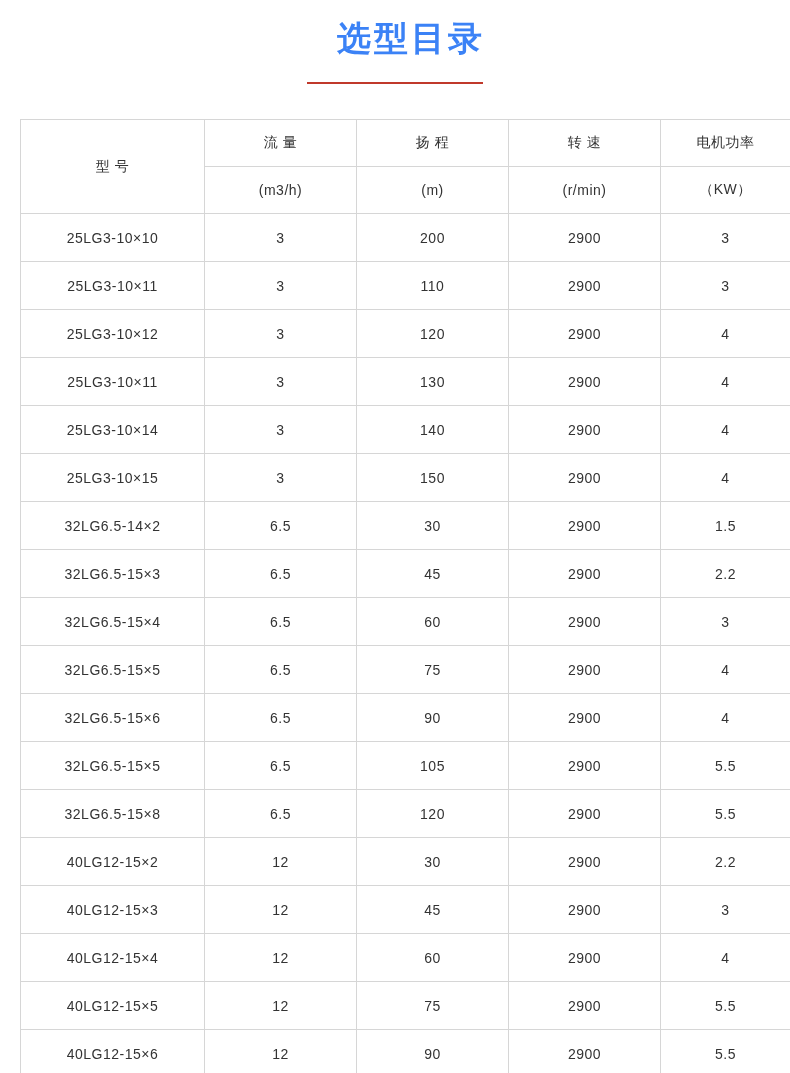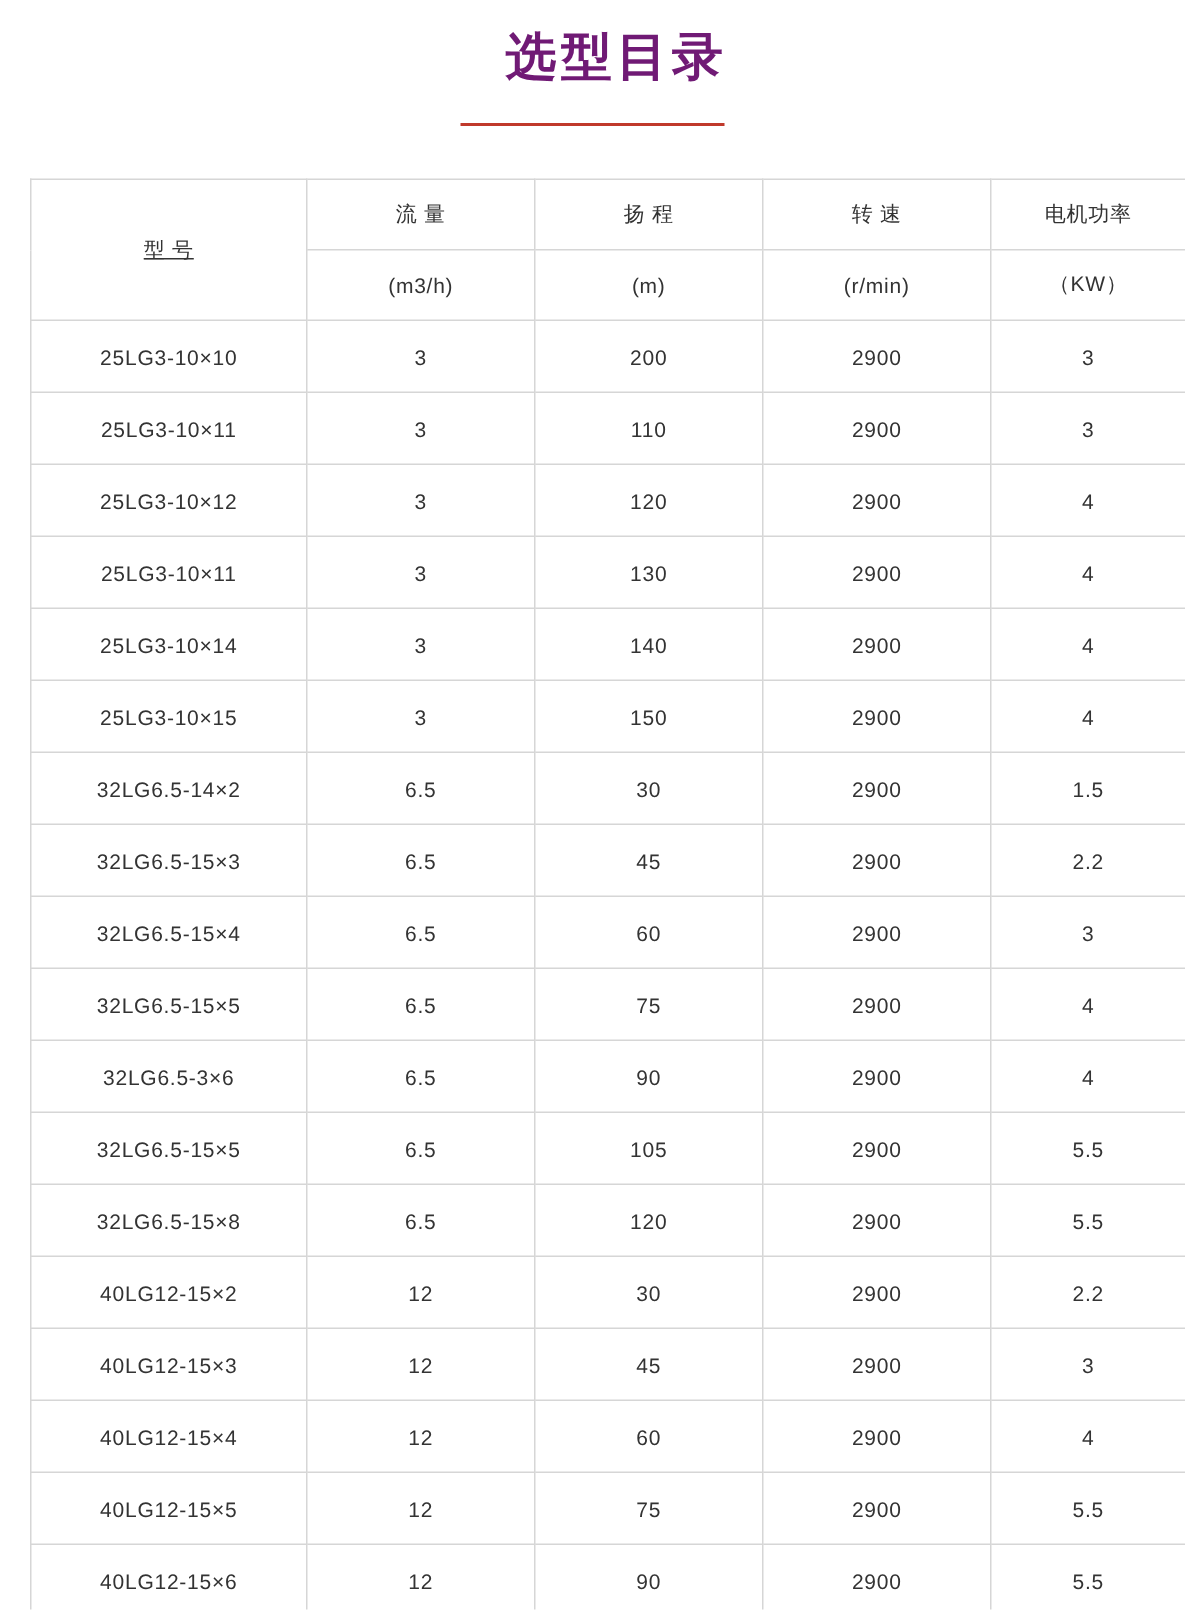--- a/index.html
+++ b/index.html
@@ -20,21 +20,21 @@
     position: relative;
     box-sizing: border-box;
   }
   .title-block {
     text-align: center;
     padding-top: 16px;
   }
   .page-title {
     font-size: 34px;
     font-weight: bold;
-    color: #701a75;
+    color: #3b82f6;
     letter-spacing: 3px;
     line-height: 1.3;
     margin: 0;
     padding-left: 32px;
   }
   .title-rule {
     width: 176px;
     height: 2px;
     background: #c0392b;
     margin: 22px auto 0 auto;
@@ -80,21 +80,20 @@
     padding-left: 16px;
     text-align: left;
   }
   tr.hdr-row1 td, tr.hdr-row2 td { height: 46px; margin-left: 16px; }
   td.model-head {
     font-size: 15px;
     letter-spacing: 4px;
     text-align: center;
     padding-left: 0;
     vertical-align: middle;
-    text-decoration: underline;
   }
 </style>
 </head>
 <body>
 
 <div class="page">
 
   <div class="title-block">
     <h1 class="page-title">选型目录</h1>
     <div class="title-rule"></div>
@@ -187,21 +186,21 @@
             <td>3</td>
           </tr>
           <tr>
             <td class="model-cell">32LG6.5-15×5</td>
             <td>6.5</td>
             <td>75</td>
             <td>2900</td>
             <td>4</td>
           </tr>
           <tr>
-            <td class="model-cell">32LG6.5-3×6</td>
+            <td class="model-cell">32LG6.5-15×6</td>
             <td>6.5</td>
             <td>90</td>
             <td>2900</td>
             <td>4</td>
           </tr>
           <tr>
             <td class="model-cell">32LG6.5-15×5</td>
             <td>6.5</td>
             <td>105</td>
             <td>2900</td>

